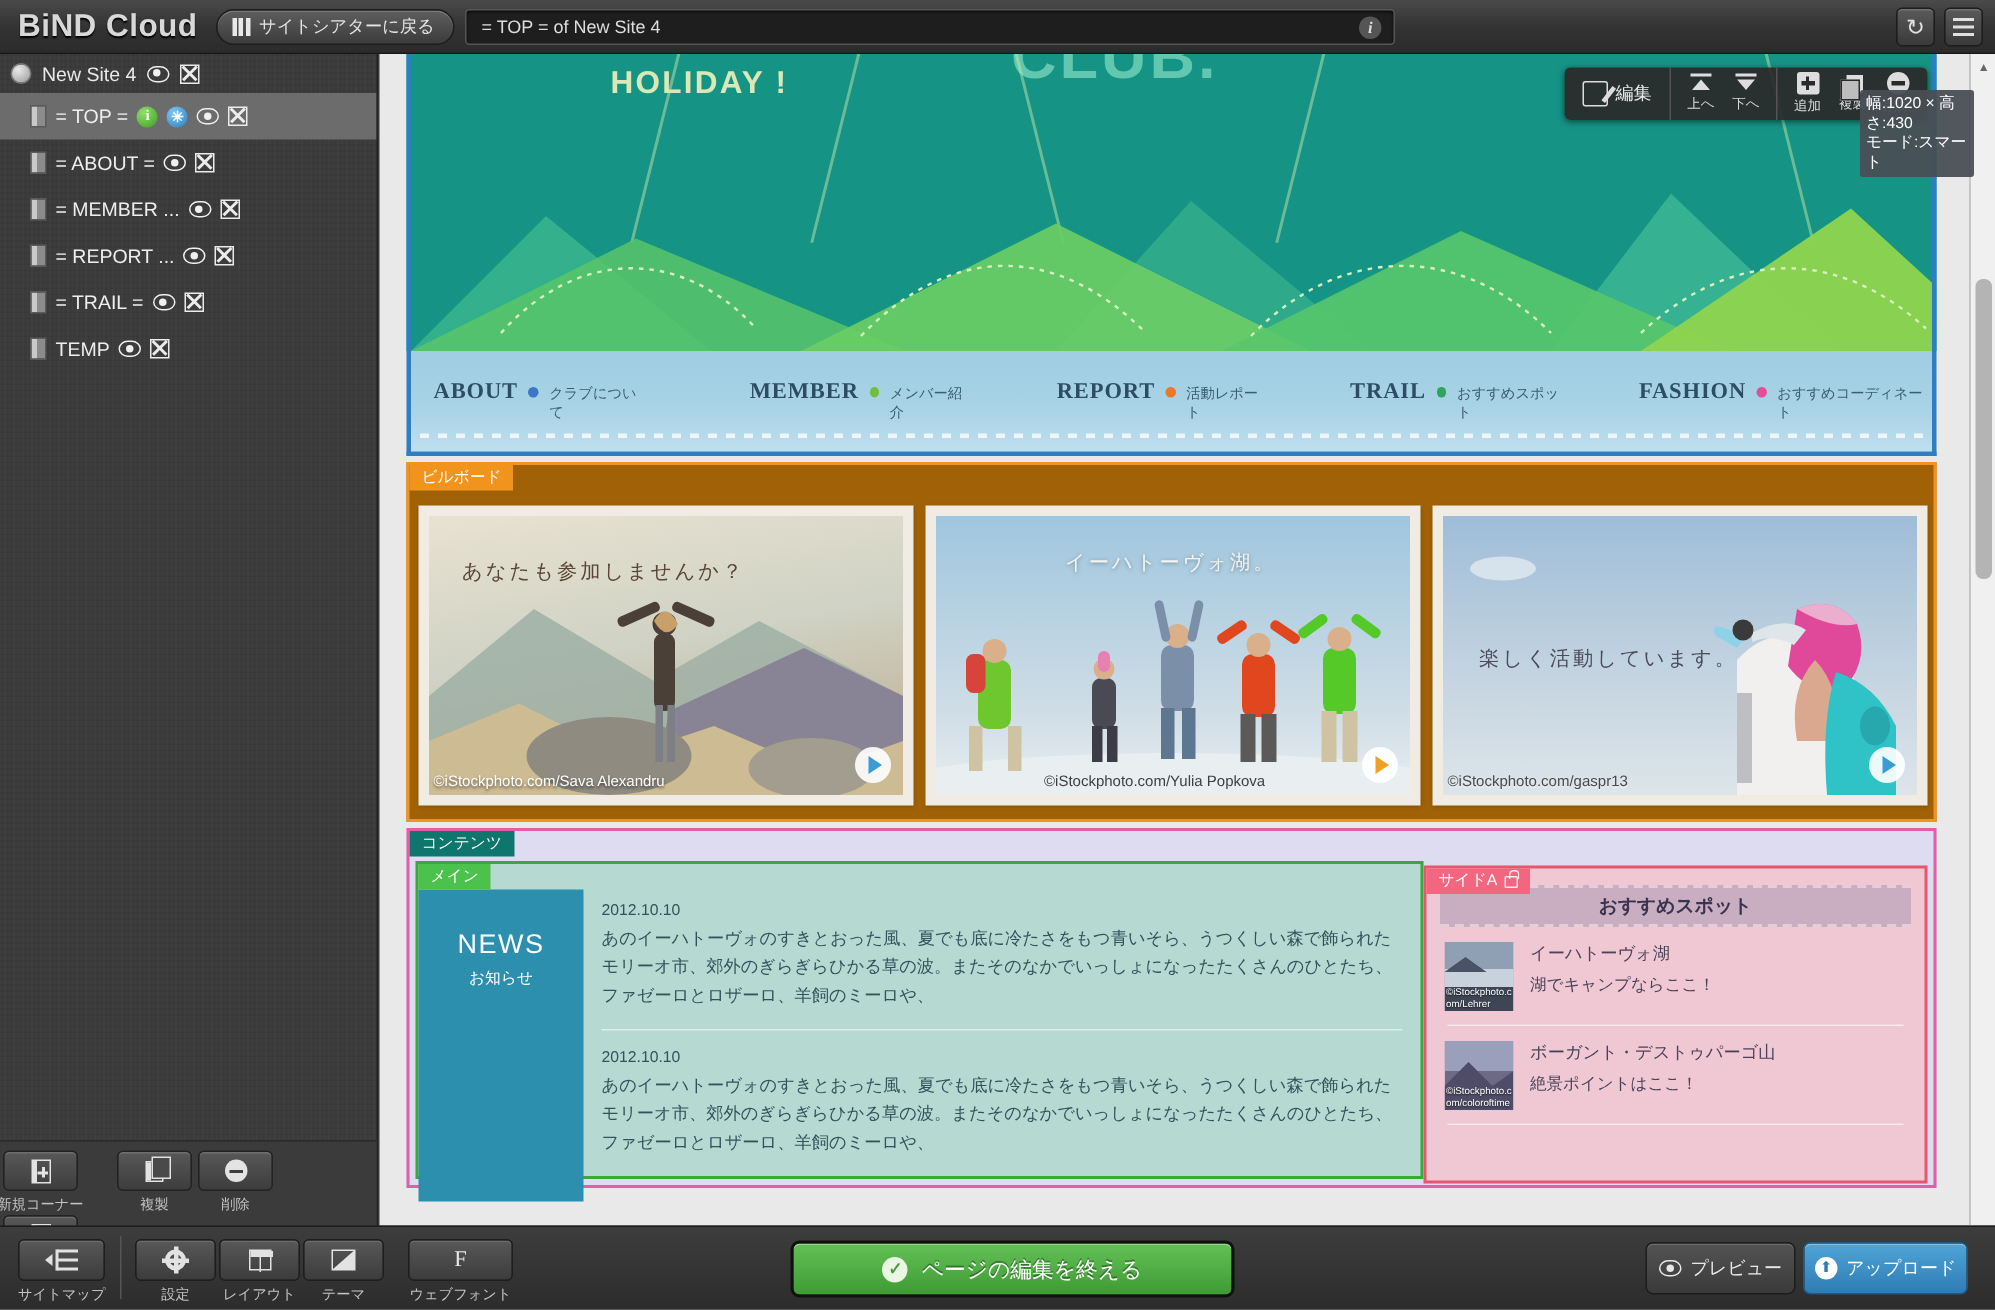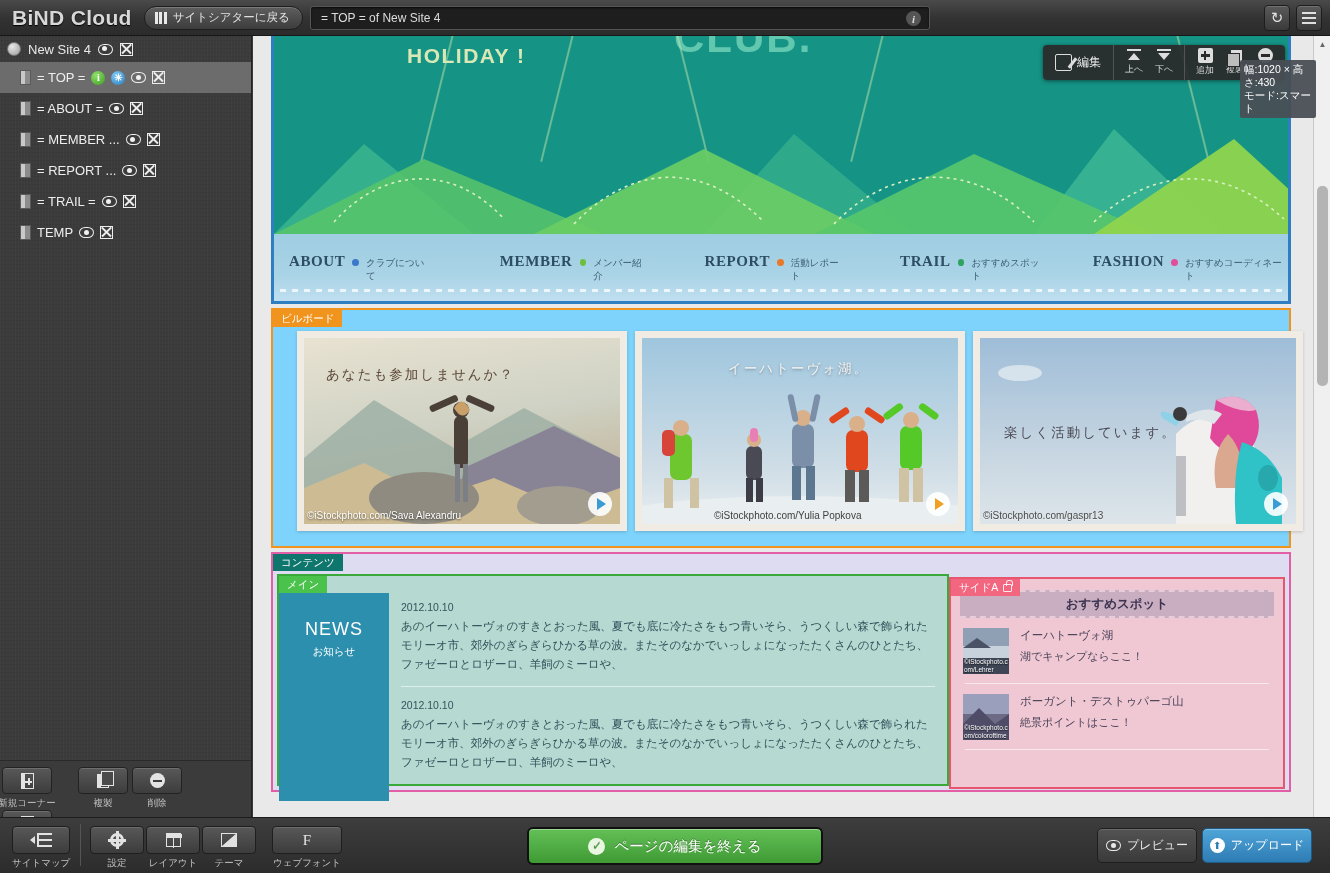--- a/index.html
+++ b/index.html
@@ -288,25 +288,25 @@
     opacity: .75;
   }
 
   .sectlabel {
     position: absolute; left: 0; top: 0; height: 17px;
     padding: 0 8px; color: #fff; font-size: 10.5px; line-height: 17px;
     z-index: 5; white-space: nowrap;
   }
   .billboard-wrap {
     position: relative; width: 1020px; height: 240px; margin-top: 4px;
-    border: 2px solid #f0941d; background: #7dd3fc;
+    border: 2px solid #f0941d; background: #a16207;
   }
   .bb-inner {
-    position: absolute; left: 24px; top: 21px; width: 1008px; height: 211px;
-    display: flex; gap: 8px;
+    position: absolute; left: 6px; top: 21px; width: 1008px; height: 211px;
+    display: flex; gap: 8px; align-items: center;
   }
   .card {
     position: relative; width: 330px; height: 200px;
     background: #f0ece3; padding: 7px;
     box-shadow: 0 1px 3px rgba(0,0,0,0.18);
   }
   .card-img { position: relative; width: 100%; height: 100%; overflow: hidden; }
   .card-cap {
     position: absolute; left: 22px; top: 28px;
     font-size: 13.5px; letter-spacing: 2px;

